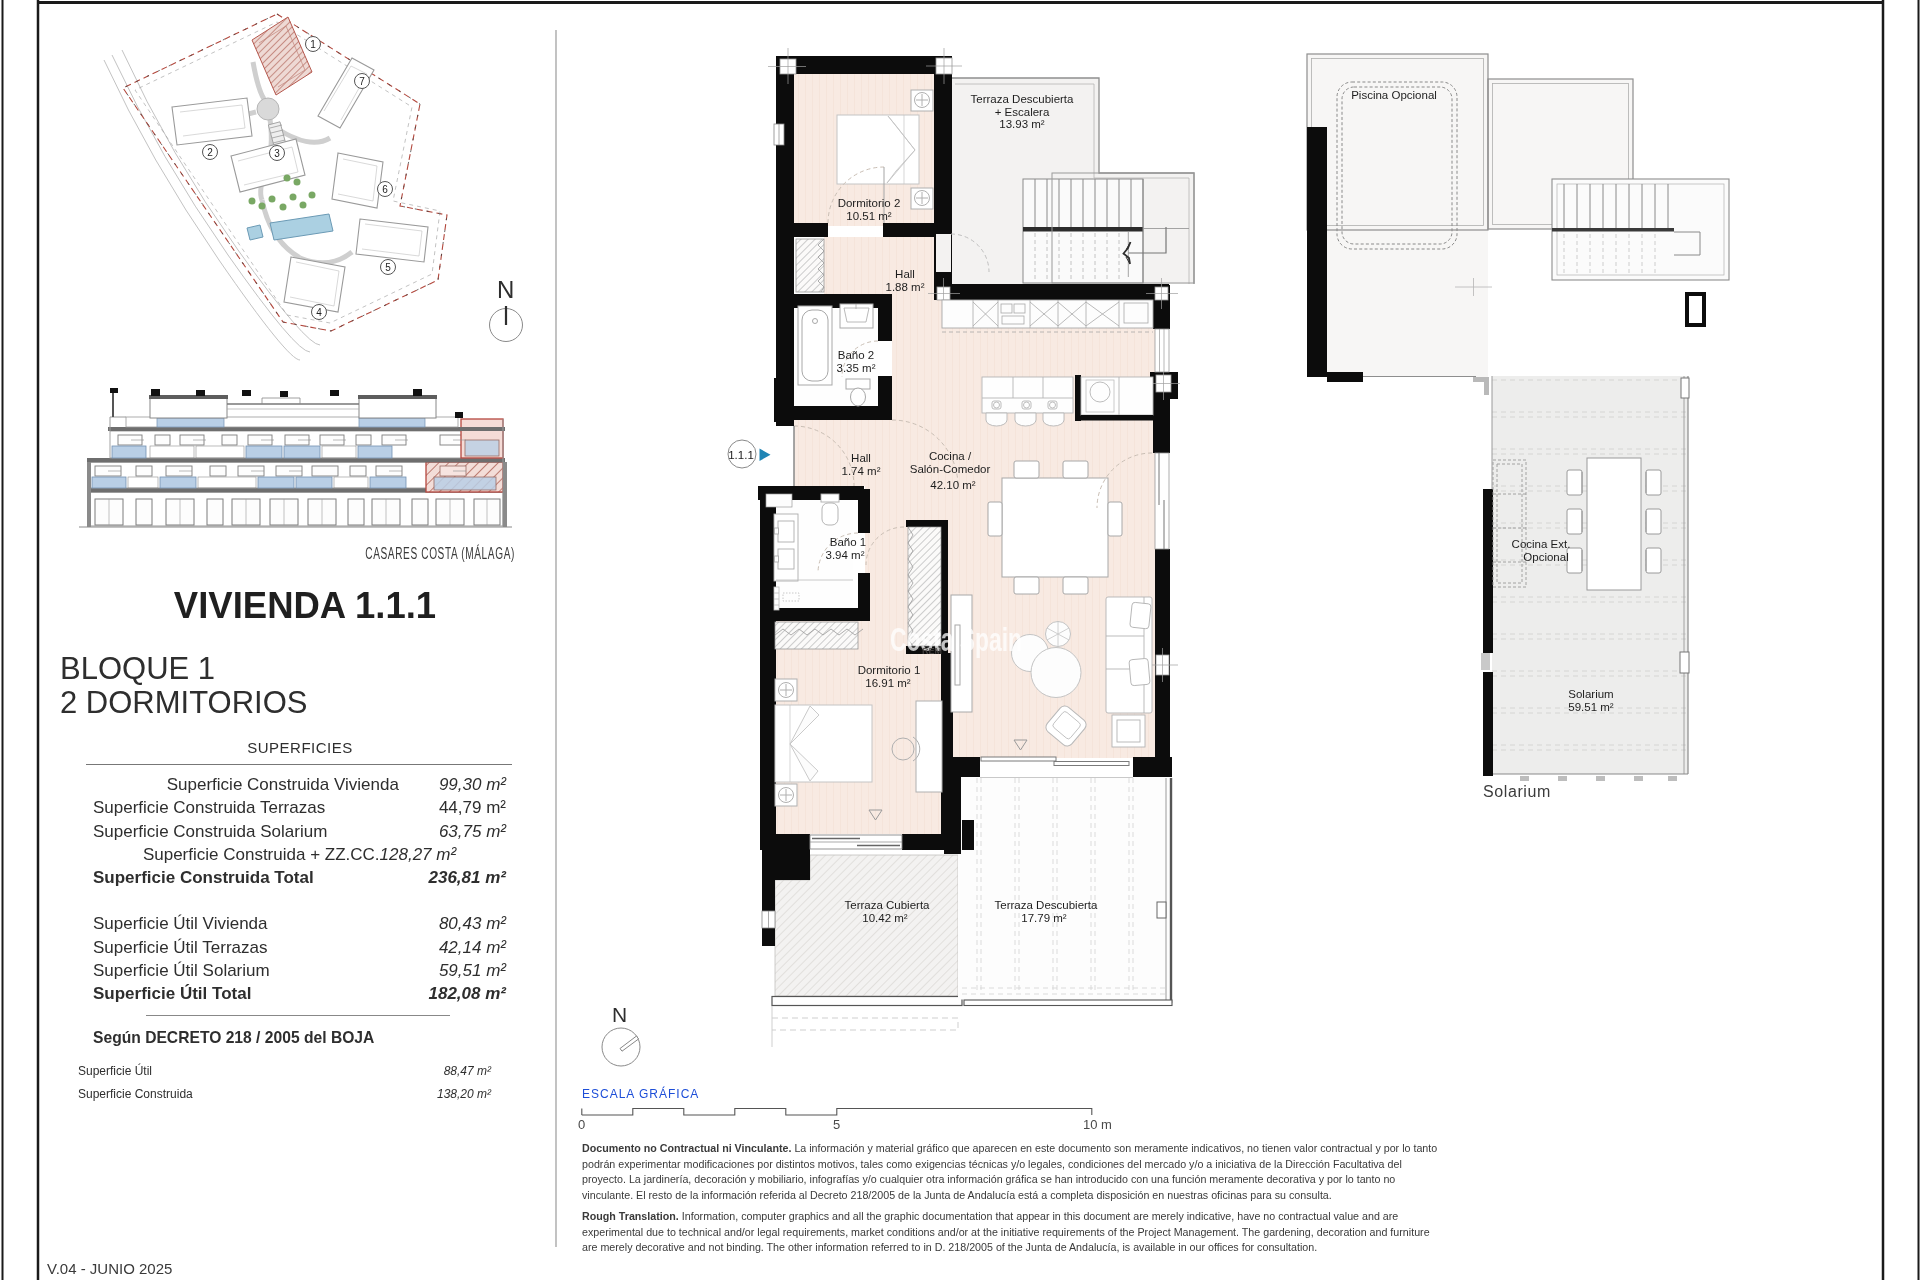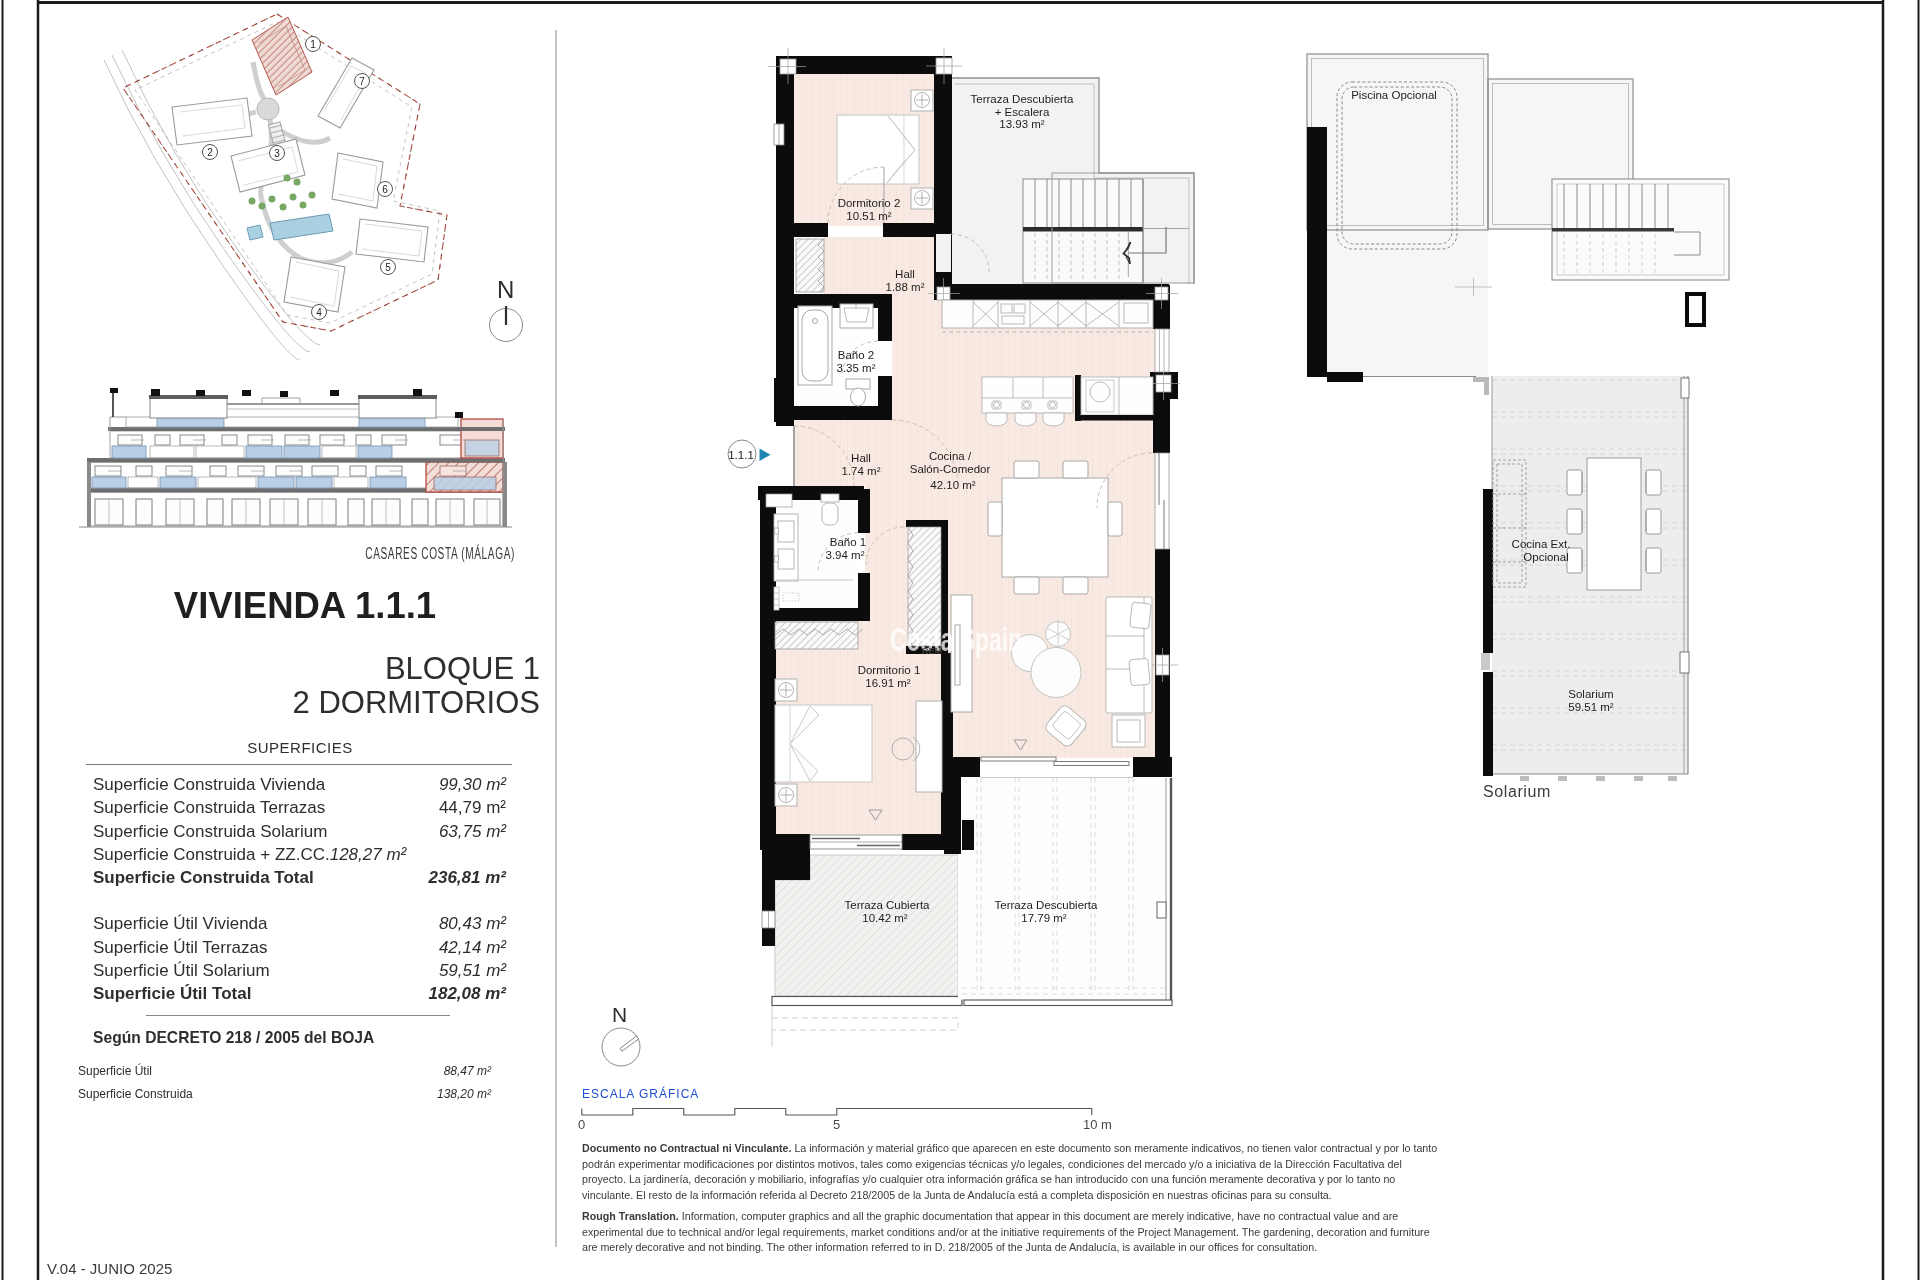--- a/index.html
+++ b/index.html
@@ -948,40 +948,40 @@
 <polyline points="581.8,1115 632.8,1115 632.8,1108.5 683.8,1108.5 683.8,1115 734.8,1115 734.8,1108.5 785.8,1108.5 785.8,1115 836.8,1115 836.8,1108.5 1091.8,1108.5 1091.8,1115"></polyline>
 <line x1="581.8" y1="1115" x2="581.8" y2="1108.5"></line>
 </g>
 </g>
 </svg>
 
 <div class="t lbl" style="left:250px;top:545px;width:265px;text-align:right;font-size:16px;letter-spacing:1px;color:#3a3a3a;transform:scaleX(0.63);transform-origin:100% 50%;">CASARES COSTA (MÁLAGA)</div>
 
 <div class="t lbl" style="left:60px;top:585px;width:490px;text-align:center;font-size:36.5px;font-weight:bold;color:#1f1f1f;">VIVIENDA 1.1.1</div>
 
-<div class="t" style="left:60px;top:652px;width:480px;text-align:right;font-size:31px;color:#2e2e2e;line-height:34px;">BLOQUE 1<br>2 DORMITORIOS</div>
+<div class="t" style="left:60px;top:652px;width:480px;text-align:left;font-size:31px;color:#2e2e2e;line-height:34px;">BLOQUE 1<br>2 DORMITORIOS</div>
 
 <div class="t" style="left:60px;top:739px;width:480px;text-align:center;font-size:15px;letter-spacing:0.5px;color:#2e2e2e;">SUPERFICIES</div>
 
 <div class="t" style="left:86px;top:764px;width:426px;border-top:1.4px solid #777;"></div>
 
 <div class="t" style="left:93px;top:775px;width:413px;font-size:17px;color:#2e2e2e;">
-  <div style="display:flex;justify-content:space-between;height:23.3px;">
+  <div style="display:flex;justify-content:flex-end;height:23.3px;">
         <span>Superficie Construida Vivienda</span>
         <span style="font-style:italic;margin-left:40px;">99,30 m²</span>
       </div>
   <div style="display:flex;justify-content:space-between;height:23.3px;">
         <span>Superficie Construida Terrazas</span>
         <span style="">44,79 m²</span>
       </div>
   <div style="display:flex;justify-content:space-between;height:23.3px;">
         <span>Superficie Construida Solarium</span>
         <span style="font-style:italic;">63,75 m²</span>
       </div>
-  <div style="display:flex;justify-content:flex-start;height:23.3px;">
+  <div style="display:flex;justify-content:center;height:23.3px;">
         <span>Superficie Construida + ZZ.CC.</span>
         <span style="font-style:italic;">128,27 m²</span>
       </div>
   <div style="display:flex;justify-content:space-between;height:23.3px;font-weight:bold;">
         <span>Superficie Construida Total</span>
         <span style="font-style:italic;">236,81 m²</span>
       </div>
   <div style="height:22.8px;"></div>
   <div style="display:flex;justify-content:space-between;height:23.3px;">
         <span>Superficie Útil Vivienda</span>

